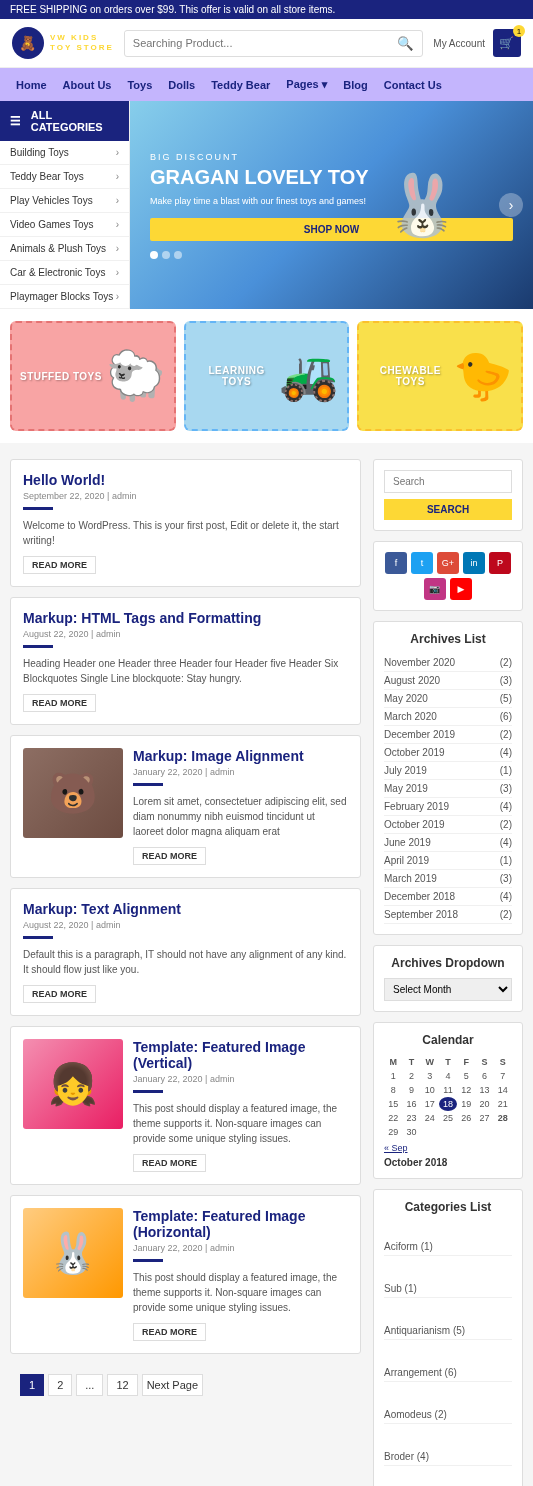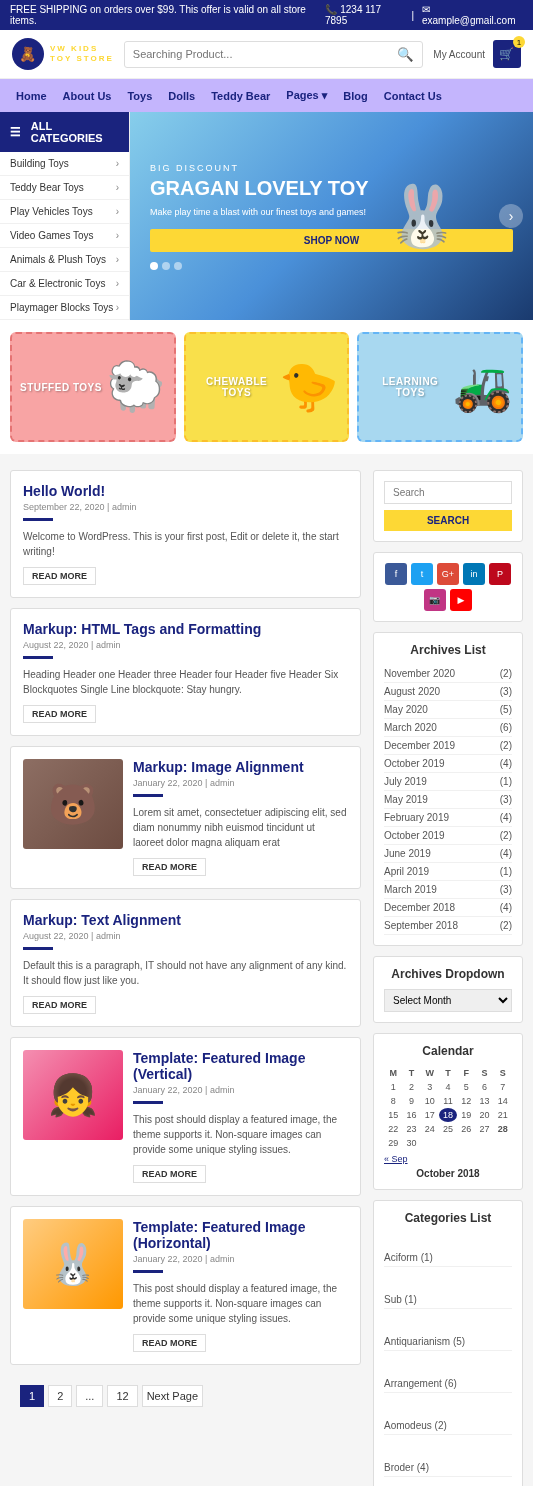--- a/index.html
+++ b/index.html
@@ -89,21 +89,21 @@
     .archive-item { font-size: 10px; padding: 3px 0; border-bottom: 1px solid #f0f0f0; color: #555; display: flex; justify-content: space-between; }
 
     .archives-dropdown select { width: 100%; border: 1px solid #ddd; padding: 4px; font-size: 10px; outline: none; }
 
     
     .calendar { }
     .cal-table { width: 100%; border-collapse: collapse; font-size: 9px; }
     .cal-table th { text-align: center; padding: 2px; color: #555; }
     .cal-table td { text-align: center; padding: 2px; color: #555; }
     .cal-table td.today { background: #1a237e; color: #fff; border-radius: 50%; }
-    .cal-month { font-size: 10px; font-weight: bold; text-align: center; margin-top: 4px; }
+    .cal-month { font-size: 10px; font-weight: bold; margin-top: 4px; }
 
     
     .cat-item { font-size: 10px; padding: 3px 0; border-bottom: 1px solid #f0f0f0; color: #555; margin-top: 24px; }
 
     
     .pagination { display: flex; gap: 4px; padding: 10px; align-items: center; }
     .page-btn { border: 1px solid #ddd; padding: 4px 8px; font-size: 11px; cursor: pointer; background: #fff; color: #333; }
     .page-btn.active { background: #1a237e; color: #fff; border-color: #1a237e; }
     .page-next { border: 1px solid #ddd; padding: 4px 4px; font-size: 11px; cursor: pointer; background: #fff; color: #333; }
 
@@ -113,25 +113,20 @@
     .footer-widget-title { color: #fdd835; font-size: 11px; font-weight: bold; text-transform: uppercase; margin-bottom: 10px; letter-spacing: 1px; }
 
     
     .hamburger { display: inline-block; cursor: pointer; color: #fff; font-size: 12px; margin-right: 4px; }
   </style>
 </head>
 <body>
 
 <div class="top-bar">
   <span>FREE SHIPPING on orders over $99. This offer is valid on all store items.</span>
-  <div style="display:flex;gap:8px;align-items:center;">
-    <span>📞 <span>1234 117 7895</span></span>
-    <span>|</span>
-    <span>✉ <span>example@gmail.com</span></span>
-  </div>
 </div>
 
 <div class="header">
   <div class="logo">
     <div class="logo-icon">🧸</div>
     <div class="logo-text">
       <span>VW KIDS</span>
       <span>TOY STORE</span>
     </div>
   </div>
@@ -192,27 +187,27 @@
       <div class="rabbit-figure">🐰</div>
     </div>
   </div>
 </div>
 
 <div class="toy-categories">
   <div class="toy-cat pink">
     <div class="toy-cat-title">STUFFED TOYS</div>
     <div class="toy-cat-img">🐑</div>
   </div>
+  <div class="toy-cat blue">
+    <div class="toy-cat-title">LEARNING TOYS</div>
+    <div class="toy-cat-img">🚜</div>
+  </div>
   <div class="toy-cat yellow">
     <div class="toy-cat-title">CHEWABLE TOYS</div>
     <div class="toy-cat-img">🐤</div>
-  </div>
-  <div class="toy-cat blue">
-    <div class="toy-cat-title">LEARNING TOYS</div>
-    <div class="toy-cat-img">🚜</div>
   </div>
 </div>
 
 <div class="blog-section">
 
   <div class="blog-main">
 
     <div class="blog-post">
       <div class="post-title">Hello World!</div>
       <div class="post-meta">September 22, 2020 | admin</div>

